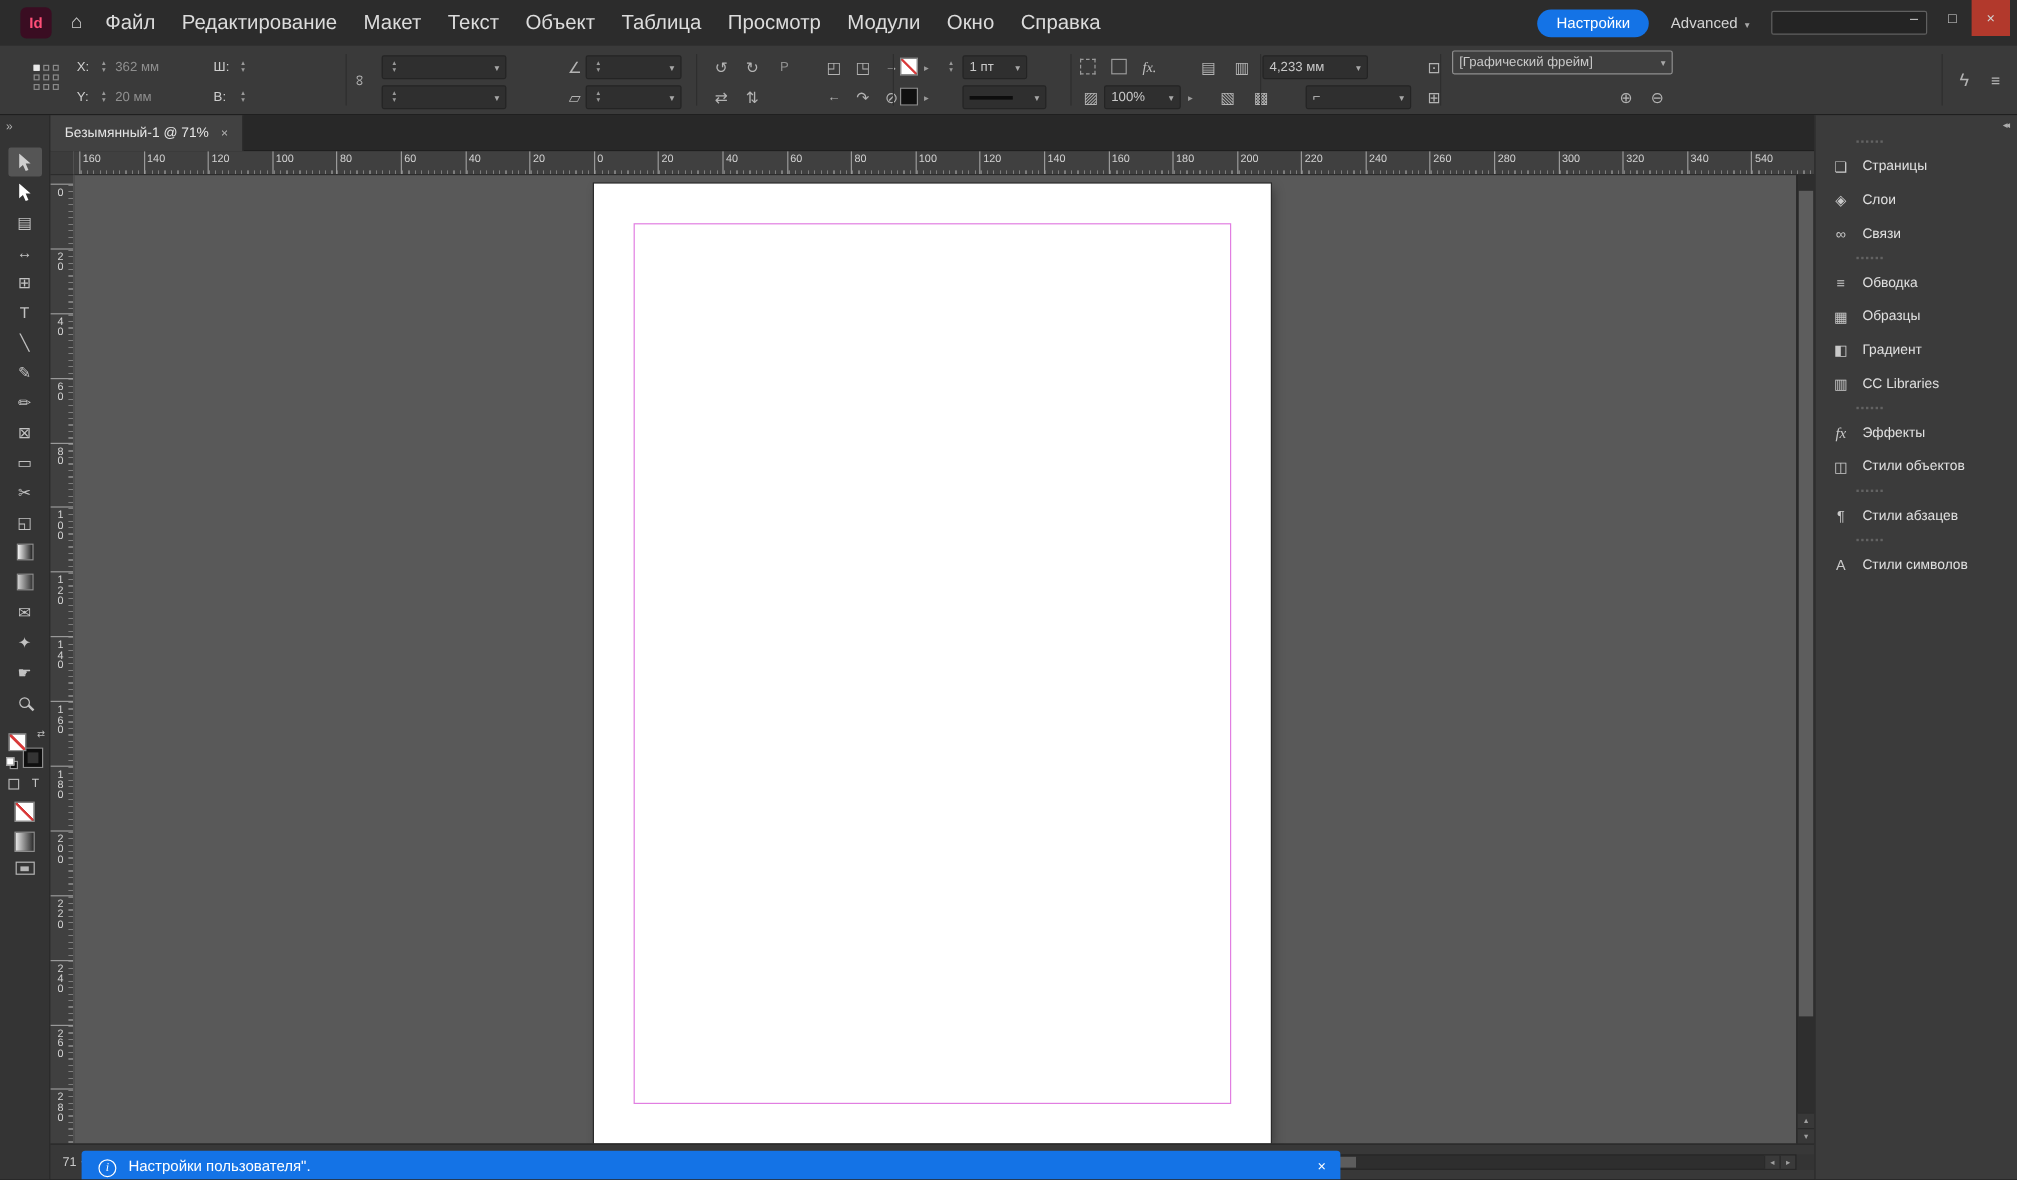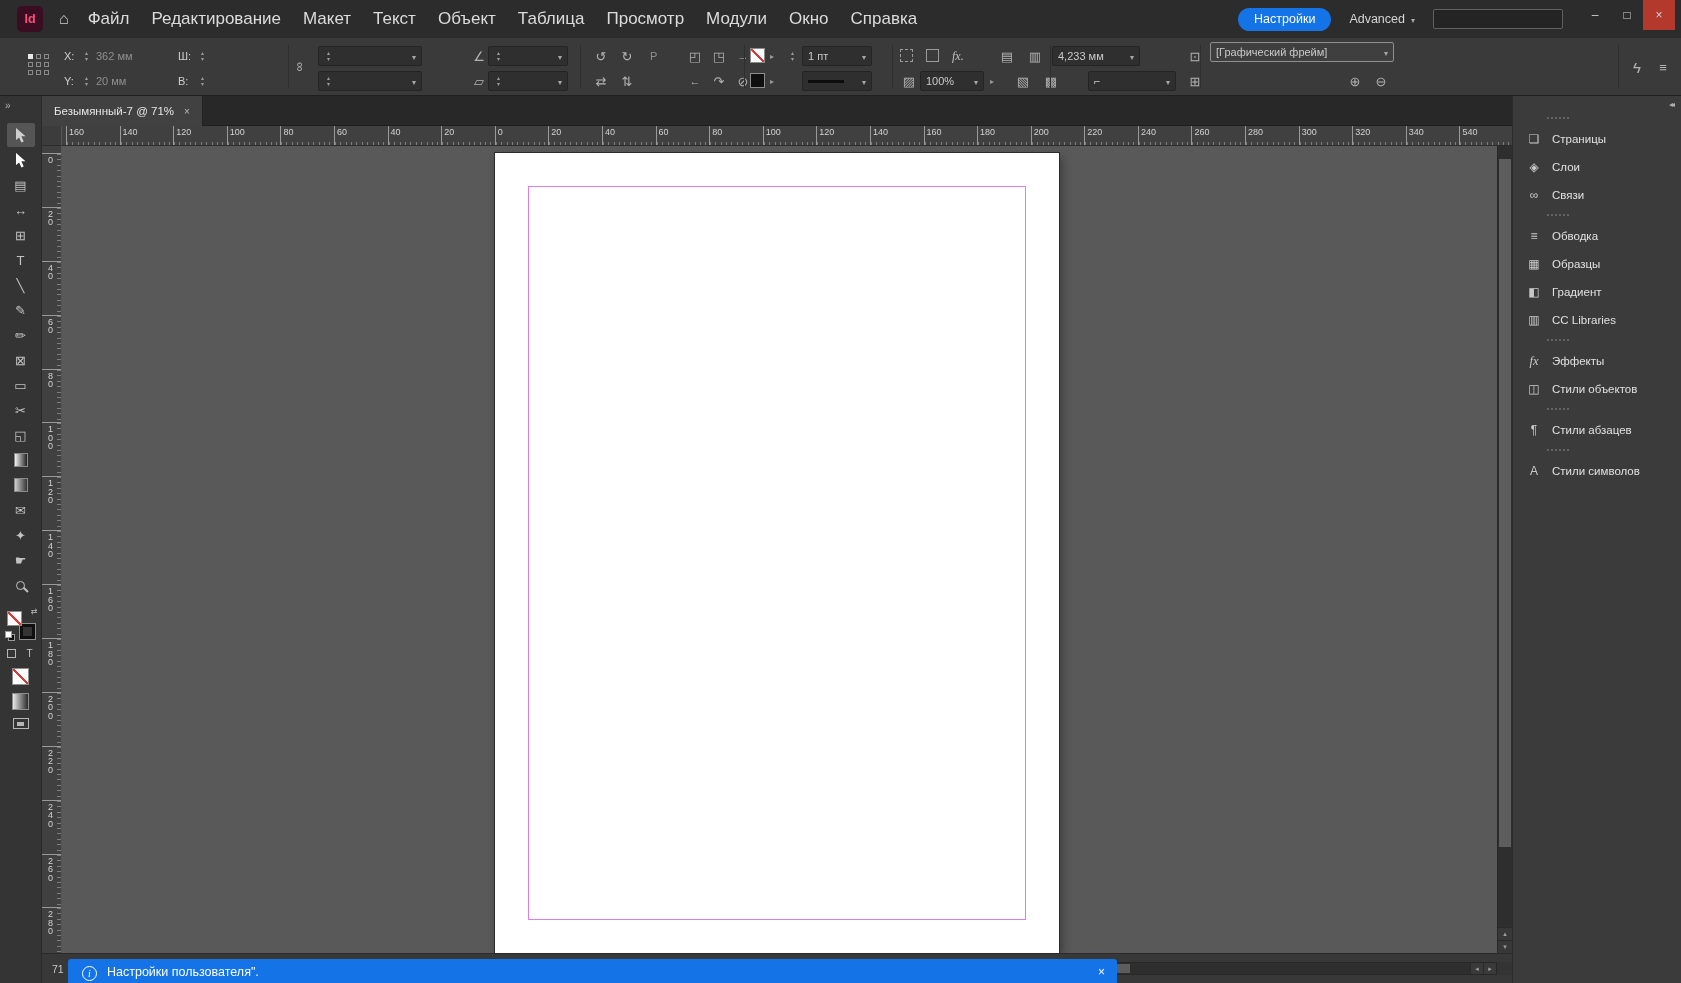--- a/index.html
+++ b/index.html
@@ -2,21 +2,21 @@
 <html><head>
 <meta charset="utf-8">
 <style>
   *{box-sizing:border-box}
   html,body{margin:0;padding:0;background:#1b1b1b}
   button{background:none;border:0;padding:0;margin:0;font:inherit;color:inherit;cursor:default}
   #stage{position:relative;width:1681px;height:983px;overflow:hidden;background:#2d2d2d;
          font-family:"Liberation Sans",sans-serif;color:#d6d6d6;font-size:12px}
 
   
-  .app-bar{height:38px;display:flex;align-items:center;background:#2c2c2c;position:relative;padding-right:118px}
+  .app-bar{height:38px;display:flex;align-items:center;background:#2c2c2c;position:relative;padding-right:75px}
   .logo{width:26px;height:26px;margin-left:17px;background:#3a0d22;color:#ff4f78;font-weight:bold;
         font-size:12.5px;border-radius:5px;display:flex;align-items:center;justify-content:center;flex:none}
   .home{margin-left:16px;font-size:16px;color:#cfcfcf}
   .menus{display:flex;margin-left:8px}
   .menu-item{padding:0 11px;height:51px;display:inline-flex;align-items:center;font-size:17px;color:#dcdcdc}
   .publish{background:#1473e6;color:#fff;font-size:12.5px;height:23px;padding:0 16px;border-radius:12px;margin-left:auto}
   .workspace{display:flex;align-items:center;gap:6px;margin-left:18px;font-size:12.5px;color:#d5d5d5}
   .caret::before{content:"▾";font-size:8px;color:#a8a8a8}
   .search-box{margin-left:18px;width:130px;height:20px;background:#242424;border:1px solid #606060;
               border-radius:2px;color:#ddd;padding:0 6px;font-size:11px;outline:none}
@@ -222,21 +222,21 @@
     </div>
     <button class="cp-icon" style="left:590px;top:8px" data-name="rotate-ccw-button">↺</button>
     <button class="cp-icon" style="left:616px;top:8px" data-name="rotate-cw-button">↻</button>
     <span class="cp-value" style="left:650px;top:8px" data-name="flip-state-indicator">P</span>
     <button class="cp-icon" style="left:684px;top:8px" data-name="select-container-icon">◰</button>
     <button class="cp-icon" style="left:708px;top:8px" data-name="select-content-icon">◳</button>
     <button class="cp-icon small" style="left:732px;top:8px" data-name="select-next-object-icon">→</button>
     <span class="swatch none" style="left:750px;top:10px" data-name="fill-color-swatch"></span>
     <span class="mini-caret" style="left:770px;top:8px" data-name="fill-menu-caret-icon"></span>
     <span class="spin" style="position:absolute;left:788px;top:8px" data-name="stroke-weight-spinner"></span>
-    <div class="combo" style="left:802px;top:8px;width:70px" data-name="stroke-weight-combo">
+    <div class="combo" style="left:802px;top:8px;width:54px" data-name="stroke-weight-combo">
       <span data-name="stroke-weight-value">1 пт</span>
       <span class="caret" data-name="chevron-down-icon"></span>
     </div>
     <span class="frame-icon" style="left:900px;top:11px" data-name="dashed-frame-icon"></span>
     <span class="frame-icon solid" style="left:926px;top:11px" data-name="solid-frame-icon"></span>
     <button class="fx" style="left:952px;top:8px" data-name="effects-button">fx.</button>
     <button class="cp-icon" style="left:996px;top:8px" data-name="text-wrap-none-icon">▤</button>
     <button class="cp-icon" style="left:1024px;top:8px" data-name="text-wrap-around-icon">▥</button>
     <span class="cp-icon" style="left:1056px;top:8px" data-name="corner-options-icon">⌐</span>
     <span class="spin" style="position:absolute;left:1074px;top:8px" data-name="corner-size-spinner"></span>
@@ -408,21 +408,21 @@
       </button>
       <button data-name="screen-mode-button">
         <span class="screen-glyph" data-name="screen-mode-icon"></span>
       </button>
     </div>
   </nav>
 
   <main class="doc-area" data-name="document-area">
     <div class="tab-strip" data-name="tab-strip">
       <div class="doc-tab" data-name="document-tab">
-        <span data-name="document-tab-title">Безымянный-7 @ 71%</span>
+        <span data-name="document-tab-title">Безымянный-1 @ 71%</span>
         <span class="tab-close" data-name="tab-close-icon">×</span>
       </div>
     </div>
 
     <div class="ruler-row" data-name="ruler-row">
       <div class="ruler-corner" data-name="ruler-corner"></div>
       <div class="h-ruler" data-name="horizontal-ruler">
 
           <div class="hcell" data-name="ruler-mark">
             <span class="hlabel">160</span>

